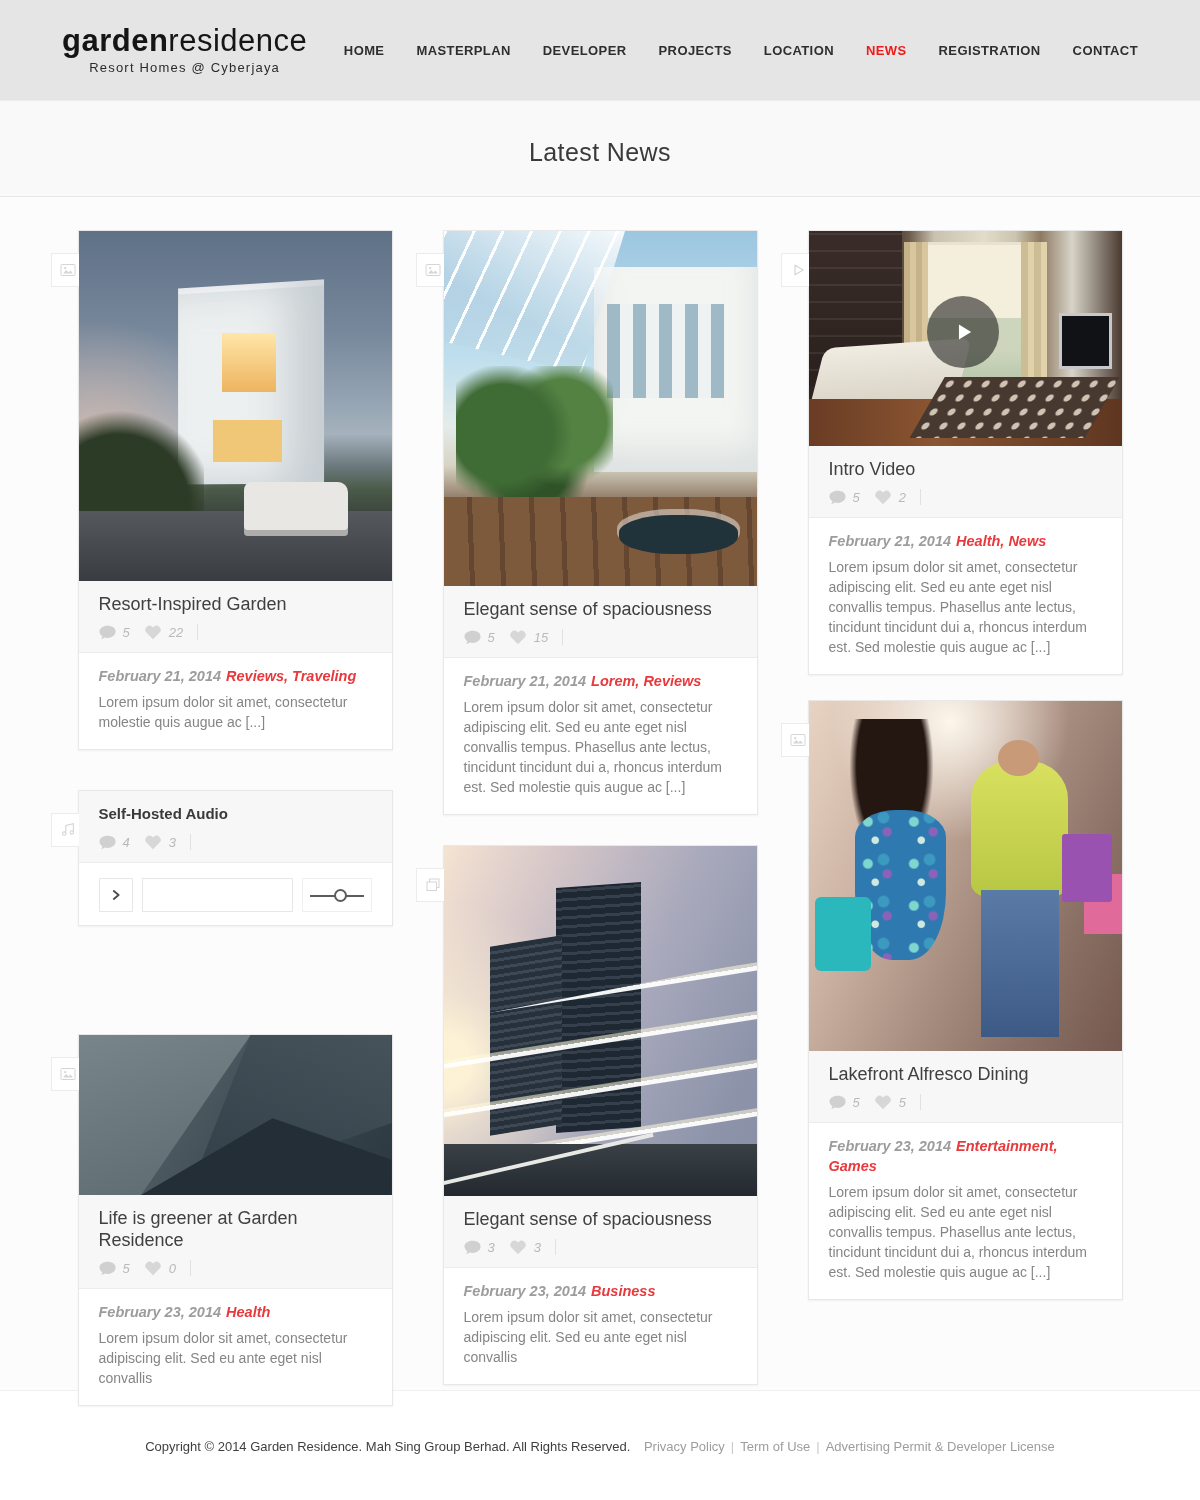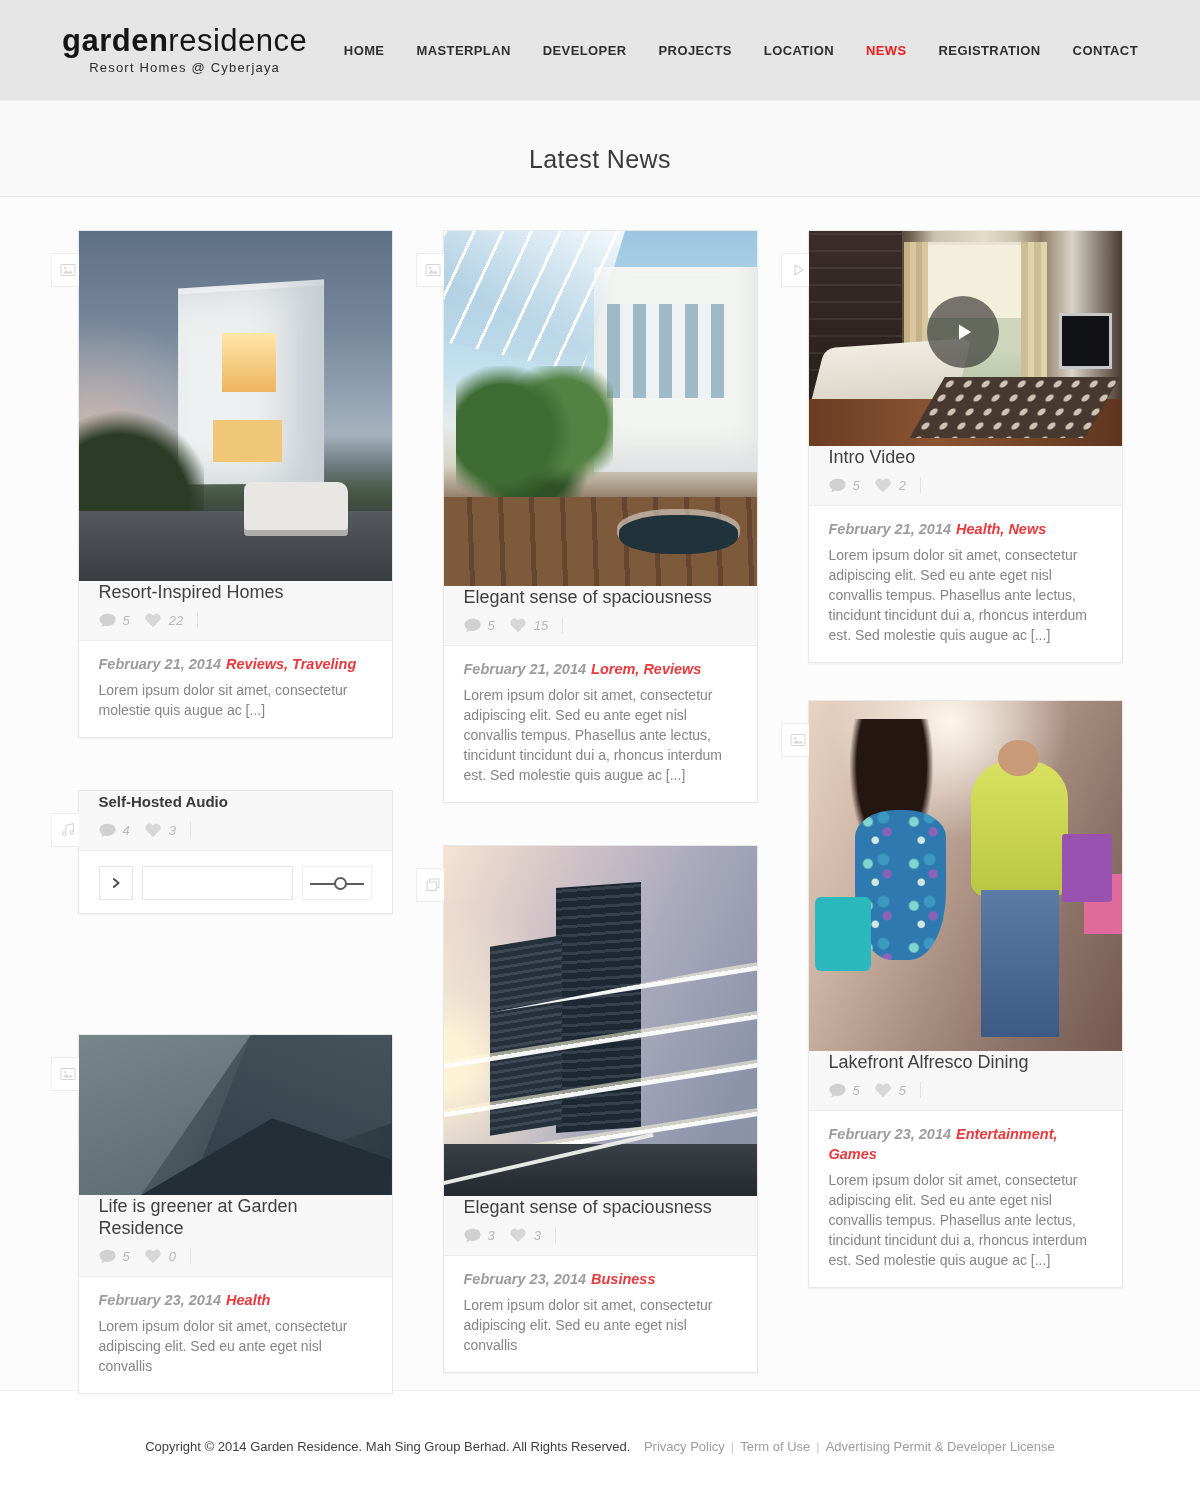--- a/index.html
+++ b/index.html
@@ -30,21 +30,21 @@
   }
   nav.main-nav a.active { color:#ee1b1b; }
 
   
   .title-band {
     height:97px; background:#f9f9f9;
     border-top:1px solid #eeeeee; border-bottom:1px solid #e7e7e7;
     text-align:center;
   }
   .title-band h1 {
-    margin:11px; font-size:25px; font-weight:400; color:#3a3a3a;
+    margin:4px; font-size:25px; font-weight:400; color:#3a3a3a;
     line-height:95px; letter-spacing:.4px;
   }
 
   
   main.content { background:#fcfcfc; padding-top:33px; }
   .masonry { position:relative; width:1045px; margin:0 auto; height:1160px; }
   .card {
     position:absolute; width:315px; background:#fff;
     border:1px solid #e8e8e8; box-shadow:0 1px 2px rgba(0,0,0,.05);
   }
@@ -60,21 +60,21 @@
   .badge {
     position:absolute; left:-28px; top:22px; width:34px; height:34px;
     background:#fff; border:1px solid #ececec; z-index:0;
     display:flex; align-items:center; justify-content:center;
   }
   .thumb, .card-head, .card-body, .player { position:relative; z-index:1; }
 
   .thumb { display:block; overflow:hidden; cursor:pointer; background:#ddd; }
   .thumb i, .thumb i::before, .thumb i::after { content:""; position:absolute; display:block; }
 
-  .card-head { background:#f7f7f7; border-bottom:1px solid #ececec; padding:0 20px 12px; }
+  .card-head { background:#f7f7f7; border-bottom:1px solid #ececec; padding:12px 20px 12px; }
   .card-head h2.title {
     margin:0; font-size:18px; line-height:22px; font-weight:400; color:#404040; cursor:pointer;
   }
   .card-head h2.title.small { font-size:15px; font-weight:700; color:#3a3a3a; }
   .meta { display:flex; align-items:center; margin-top:9px; }
   .meta .m { display:flex; align-items:center; margin-right:14px; cursor:pointer; }
   .meta .m em { font-style:italic; font-size:13px; color:#b9b9b9; margin-left:7px; }
   .meta-sep { width:1px; height:16px; background:#e1e1e1; }
 
   .card-body { background:#fff; padding:13px 20px 17px; }
@@ -250,21 +250,21 @@
           </svg>
       </div>
       <a class="thumb t-house1">
           <i class="s1"></i>
           <i class="s2"></i>
           <i class="s3"></i>
           <i class="s4"></i>
           <i class="s5"></i>
         </a>
       <div class="card-head">
-        <h2 class="title">Resort-Inspired Homes</h2>
+        <h2 class="title">Resort-Inspired Garden</h2>
         <div class="meta">
           <span class="m">
               <svg width="17" height="15" viewBox="0 0 18 16">
                 <path fill="#d0d0d0" d="M9 .8C4.2.8.4 3.6.4 7c0 2 1.2 3.7 3.1 4.9-.1 1-.6 2.2-1.6 3.1 1.8-.2 3.2-.9 4.1-1.6.9.2 1.9.4 3 .4 4.8 0 8.6-2.8 8.6-6.8S13.8.8 9 .8z"></path>
               </svg>
               <em>5</em>
             </span>
           <span class="m">
               <svg width="18" height="16" viewBox="0 0 18 16">
                 <path fill="#d7d7d7" d="M9 15.2 2.6 8.8a4.1 4.1 0 0 1 0-5.8 4.1 4.1 0 0 1 5.8 0l.6.6.6-.6a4.1 4.1 0 0 1 5.8 5.8L9 15.2z"></path>

